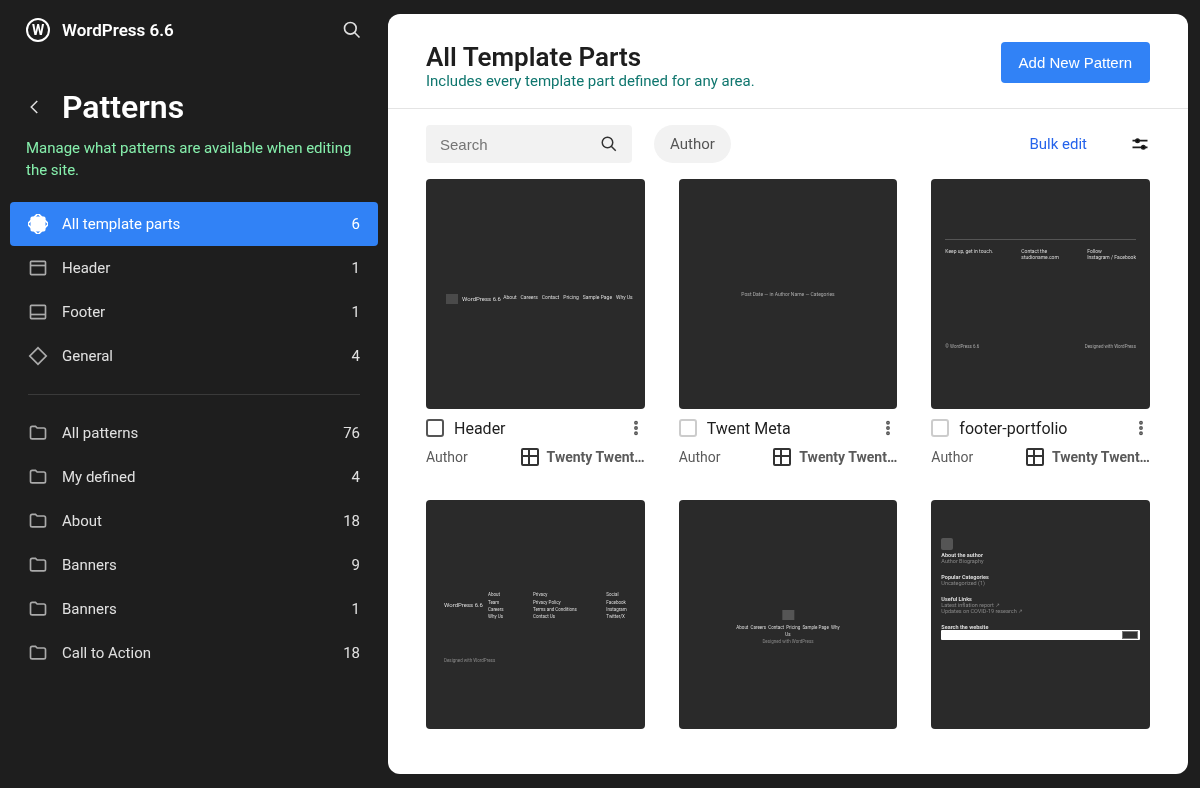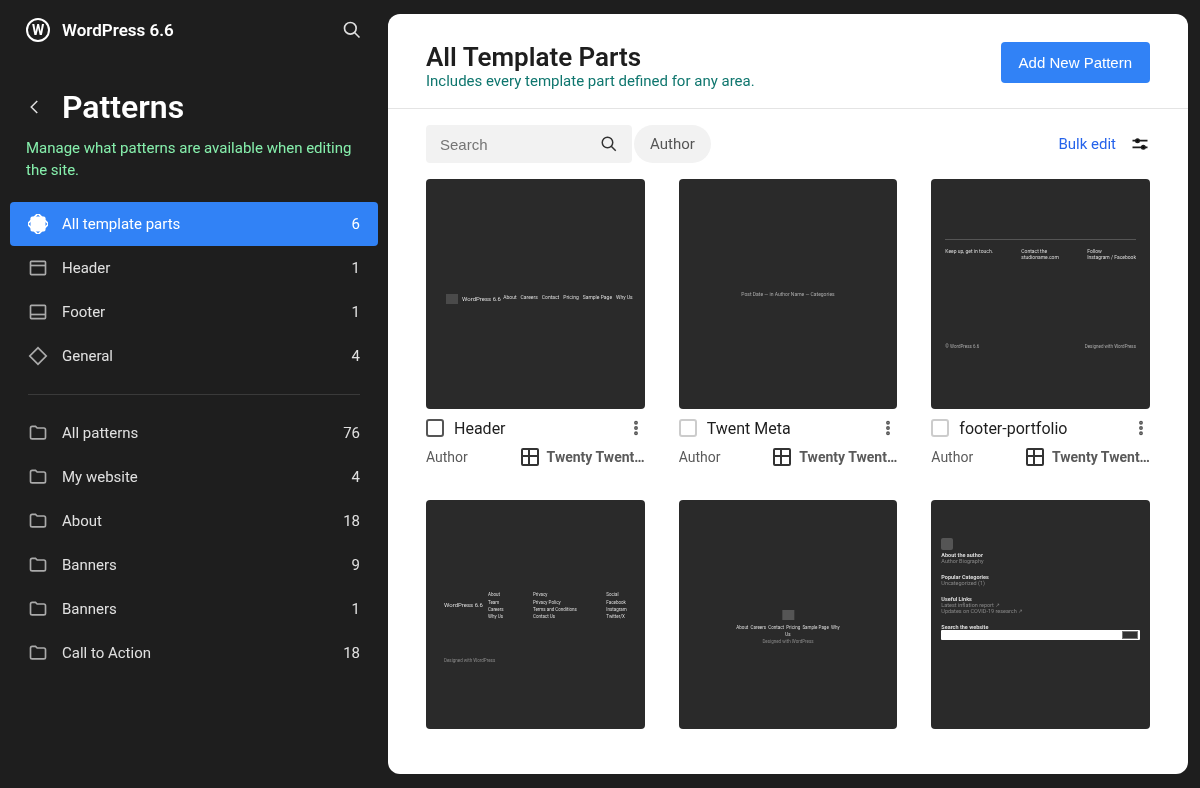--- a/index.html
+++ b/index.html
@@ -86,28 +86,28 @@
   .page-sub   { font-size: 15px; color:#0f766e; }
   .add-btn {
     background:#3182f6; color:#fff; border:none; border-radius:4px;
     padding:12px 18px; font-size:15px; cursor:pointer;margin-left:31px;
   }
 
   .toolbar {
     display:flex; align-items:center; justify-content:space-between;
     padding: 16px 38px;
   }
-  .tool-left { display:flex; gap:2px; }
+  .tool-left { display:flex; gap:22px; }
   .search-box {
     display:flex; align-items:center; justify-content:space-between;
     background:#f2f2f2; border-radius:4px; width:206px; padding:10px 14px;
   }
   .search-box input { border:none; background:transparent; font-size:15px; outline:none; width:140px; color:#555; }
   .author-chip { background:#f2f2f2; border-radius:20px; padding:10px 16px; font-size:15px; color:#555; cursor:pointer;}
-  .tool-right { display:flex; align-items:center; gap:14px;margin-left:26px; }
+  .tool-right { display:flex; align-items:center; gap:43px;margin-left:26px; }
   .bulk-link { color:#2563eb; font-size:15px; cursor:pointer; }
   .sliders-icon { width:20px; height:20px; cursor:pointer;}
 
   .grid {
     display:grid;
     grid-template-columns: repeat(3, 1fr);
     gap: 34px 34px;
     padding: 0 38px 0 38px;
     overflow-y:auto;
   }
@@ -241,21 +241,21 @@
       </div>
       <span class="count">76</span>
     </div>
     <div class="nav-item">
       <div class="left">
         <span class="nav-icon">
             <svg viewBox="0 0 24 24">
               <path d="M3 6a2 2 0 0 1 2-2h4l2 2h8a2 2 0 0 1 2 2v9a2 2 0 0 1-2 2H5a2 2 0 0 1-2-2Z"></path>
             </svg>
           </span>
-        <span>My website</span>
+        <span>My defined</span>
       </div>
       <span class="count">4</span>
     </div>
     <div class="nav-item">
       <div class="left">
         <span class="nav-icon">
             <svg viewBox="0 0 24 24">
               <path d="M3 6a2 2 0 0 1 2-2h4l2 2h8a2 2 0 0 1 2 2v9a2 2 0 0 1-2 2H5a2 2 0 0 1-2-2Z"></path>
             </svg>
           </span>

